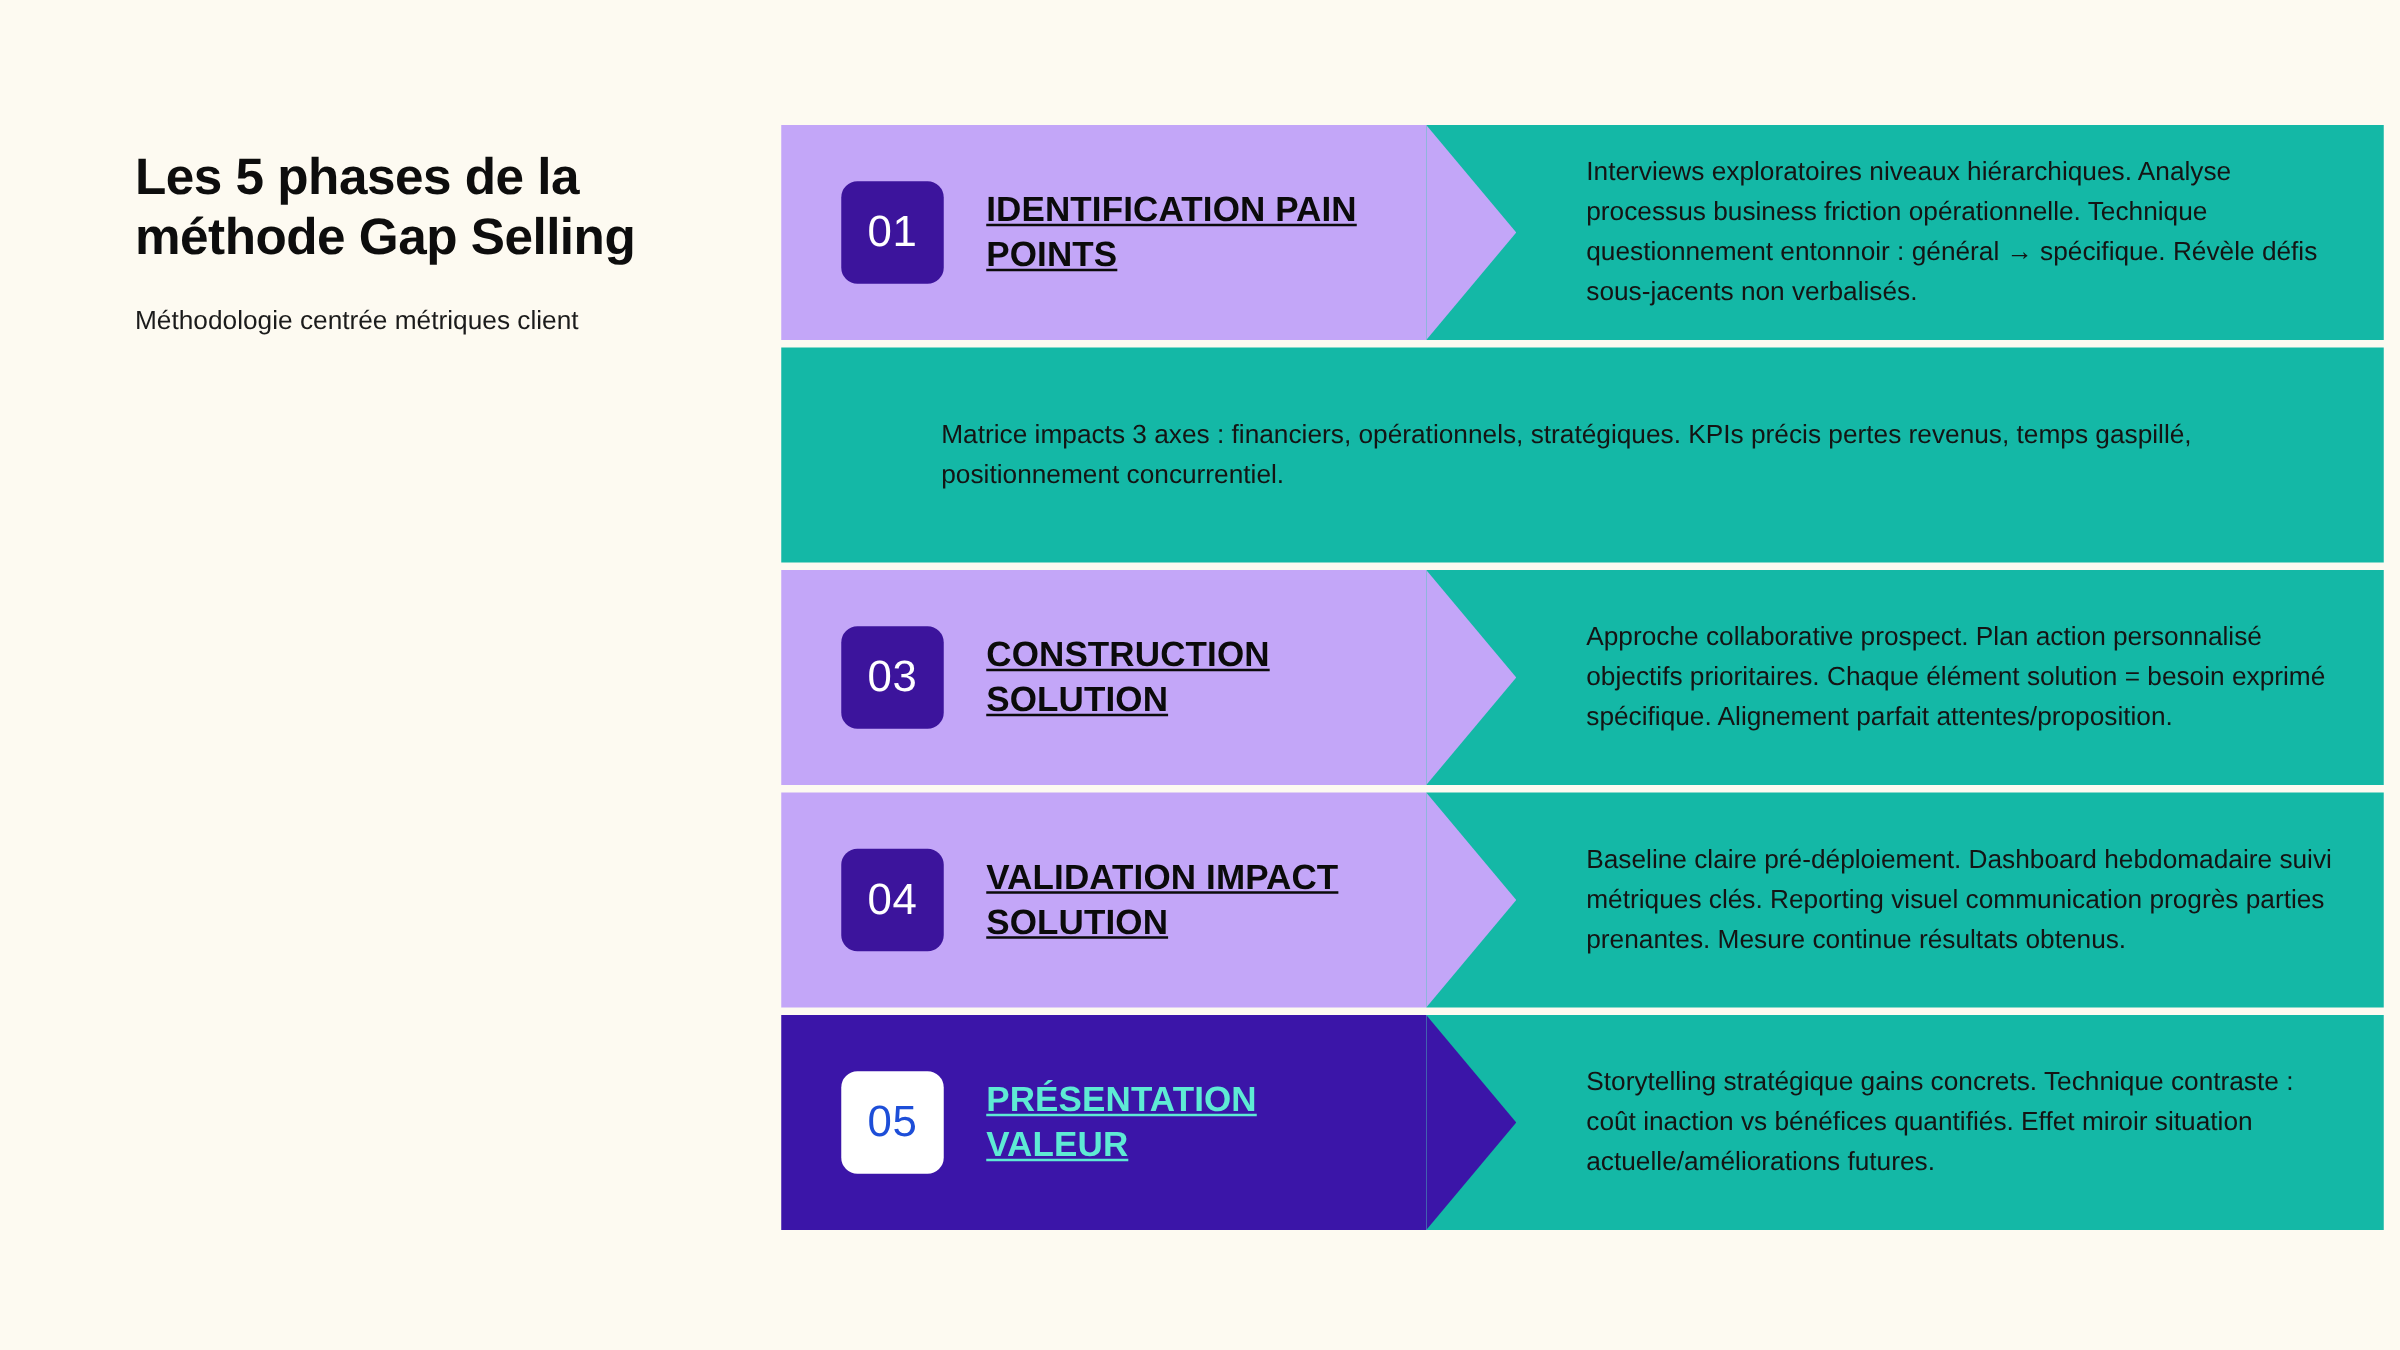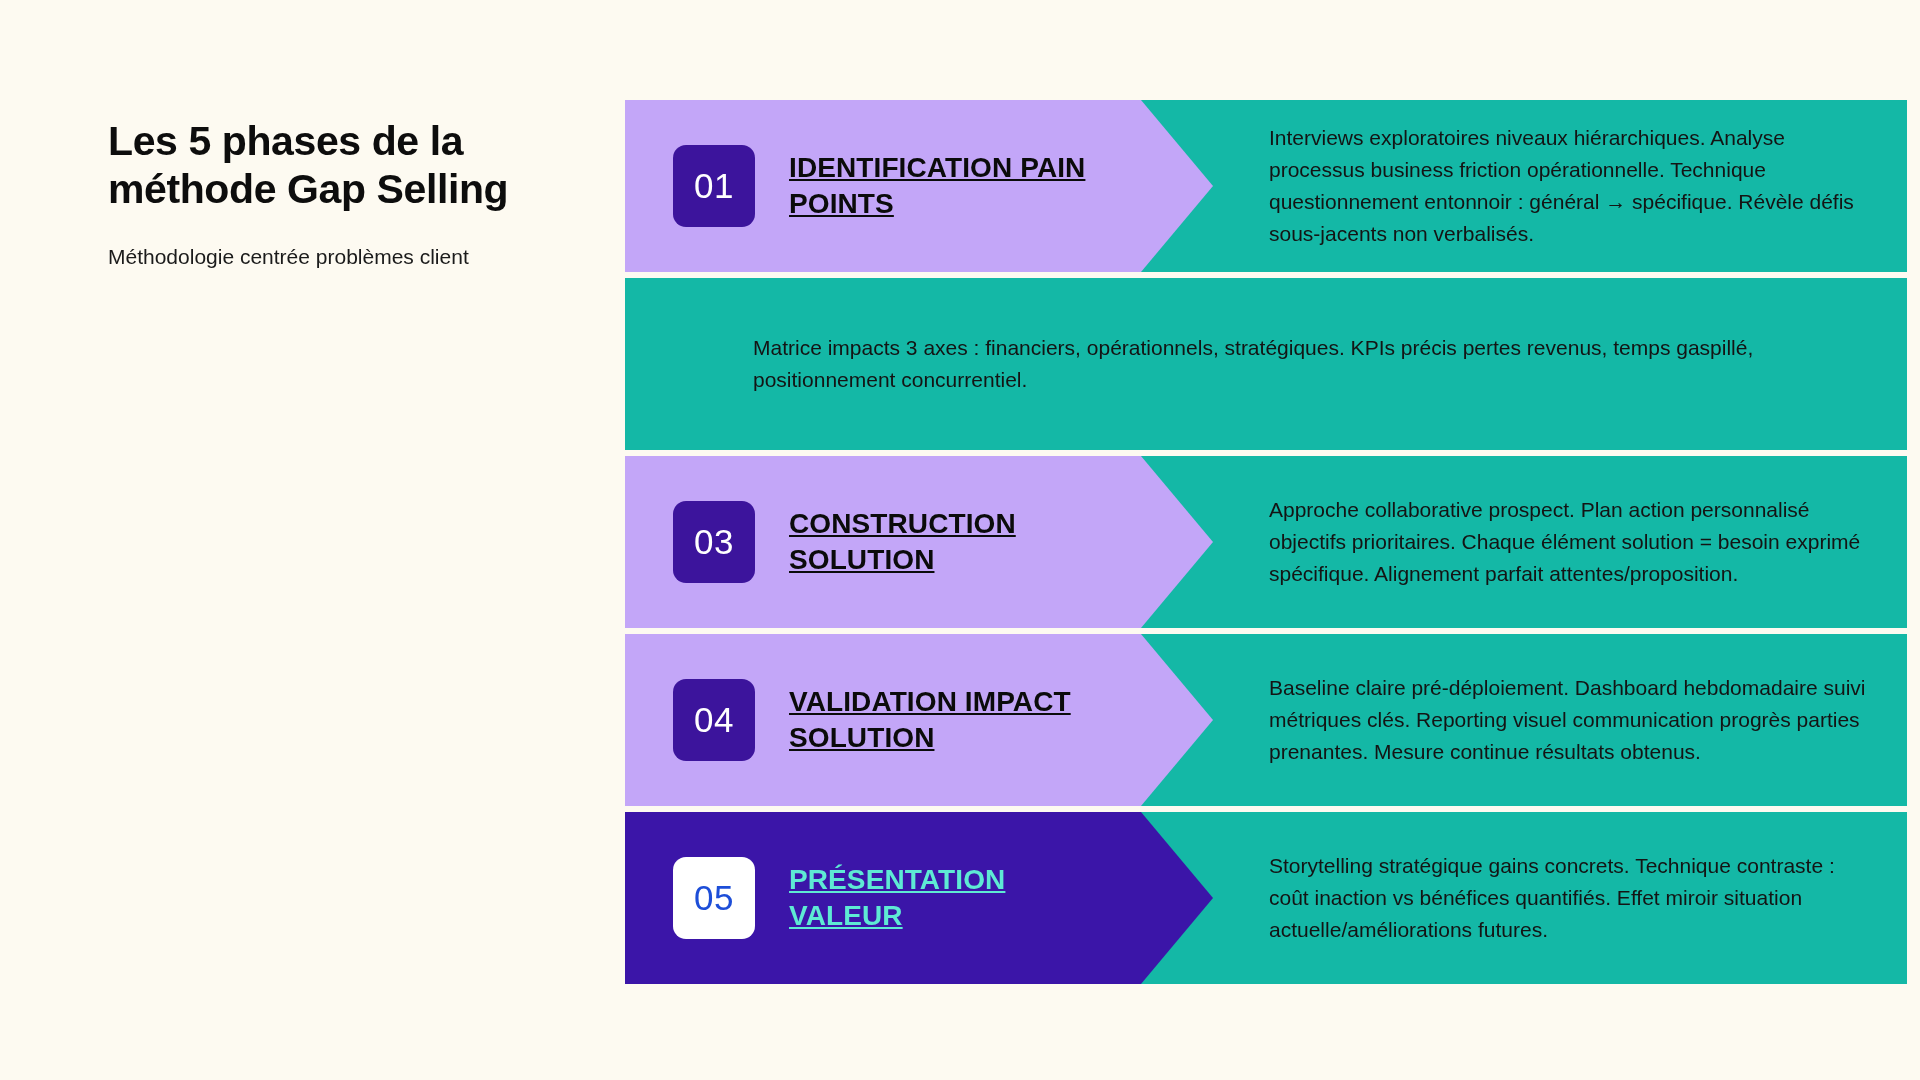--- a/index.html
+++ b/index.html
@@ -133,21 +133,21 @@
     margin: 0;
   }
 </style>
 </head>
 <body>
 
 <div class="page">
 
   <div class="left-col">
     <h1 class="main-title">Les 5 phases de la méthode Gap Selling</h1>
-    <p class="main-subtitle">Méthodologie centrée problèmes client</p>
+    <p class="main-subtitle">Méthodologie centrée métriques client</p>
   </div>
 
   <div class="flow">
 
     <div class="row">
       <div class="band">
         <div class="badge">01</div>
         <div class="band-title">IDENTIFICATION PAIN POINTS</div>
       </div>
       <div class="desc-panel">

